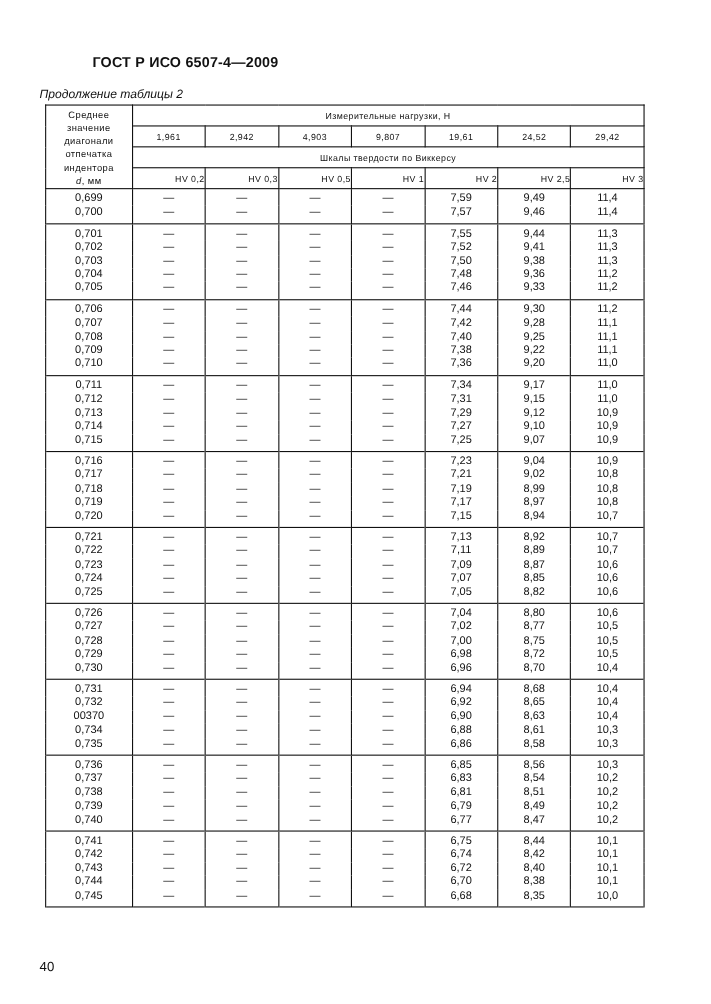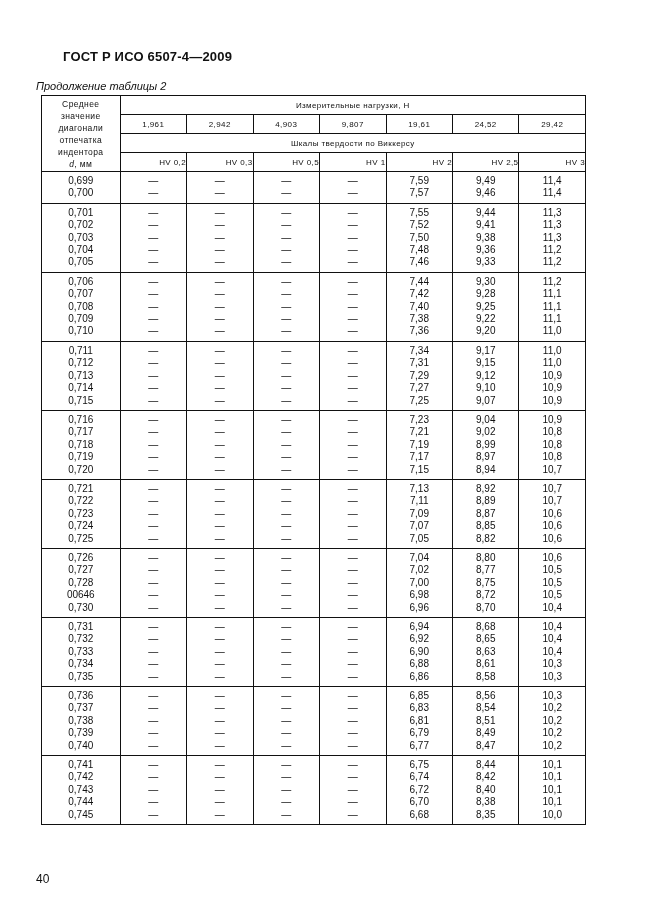--- a/index.html
+++ b/index.html
@@ -1,17 +1,17 @@
 <!DOCTYPE html>
 <html><head>
 <meta charset="utf-8">
 <style>
   html,body{margin:0;padding:0;background:#fff;}
   body{width:646px;height:913px;position:relative;overflow:hidden;font-family:"Liberation Sans",sans-serif;color:#111;}
-  .doc-title{position:absolute;left:23px;top:49px;font-size:13px;font-weight:bold;letter-spacing:0.2px;padding-left:40px;}
+  .doc-title{position:absolute;left:44px;top:49px;font-size:13px;font-weight:bold;letter-spacing:0.2px;padding-left:40px;}
   .caption{position:absolute;left:36px;top:80px;font-size:11px;font-style:italic;}
   .page-num{position:absolute;left:36px;top:872px;font-size:12px;}
   table.t{position:absolute;left:41px;top:95px;width:545px;border-collapse:collapse;table-layout:fixed;font-size:10px;}
   table.t col.c0{width:78px;}
   table.t col.cn{width:66px;}
   table.t th{font-weight:normal;font-size:8px;border:1px solid #111;text-align:center;padding:0;height:18px;letter-spacing:0.4px;}
   table.t th.first{font-size:8.5px;line-height:12px;vertical-align:top;padding-top:2px;}
   table.t th.span{text-align:center;margin-left:48px;}
   table.t thead tr:last-child th{border-bottom:1.5px solid #111;text-align:right;}
   table.t td{border-left:1px solid #111;border-right:1px solid #111;text-align:center;padding:0;height:12.4px;line-height:12.4px;font-size:10px;}
@@ -377,21 +377,21 @@
         <td>0,728</td>
         <td>—</td>
         <td>—</td>
         <td>—</td>
         <td>—</td>
         <td>7,00</td>
         <td>8,75</td>
         <td>10,5</td>
       </tr>
       <tr>
-        <td>00646</td>
+        <td>0,729</td>
         <td>—</td>
         <td>—</td>
         <td>—</td>
         <td>—</td>
         <td>6,98</td>
         <td>8,72</td>
         <td>10,5</td>
       </tr>
       <tr>
         <td>0,730</td>
@@ -419,21 +419,21 @@
         <td>0,732</td>
         <td>—</td>
         <td>—</td>
         <td>—</td>
         <td>—</td>
         <td>6,92</td>
         <td>8,65</td>
         <td>10,4</td>
       </tr>
       <tr>
-        <td>0,733</td>
+        <td>00370</td>
         <td>—</td>
         <td>—</td>
         <td>—</td>
         <td>—</td>
         <td>6,90</td>
         <td>8,63</td>
         <td>10,4</td>
       </tr>
       <tr>
         <td>0,734</td>

